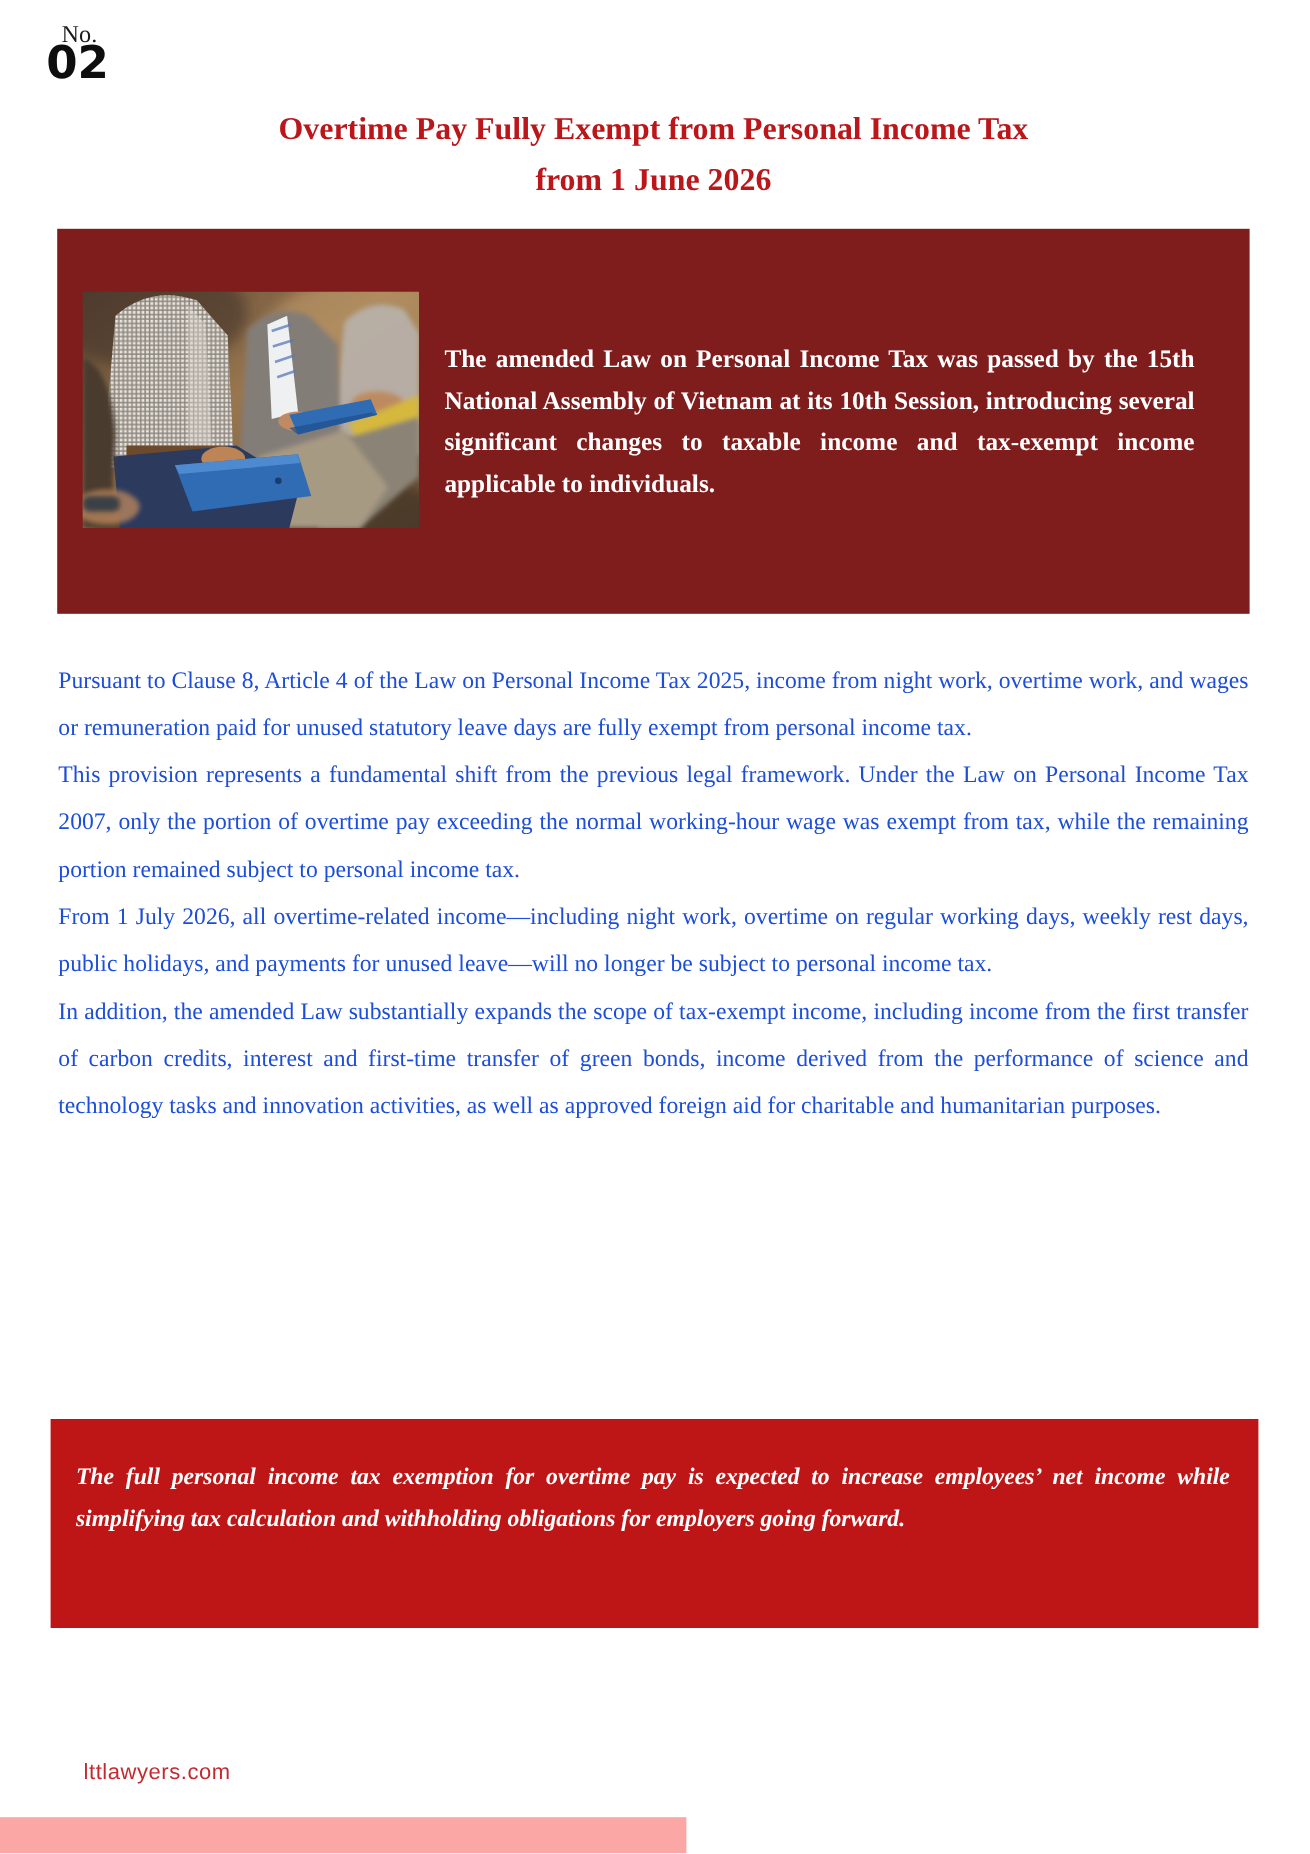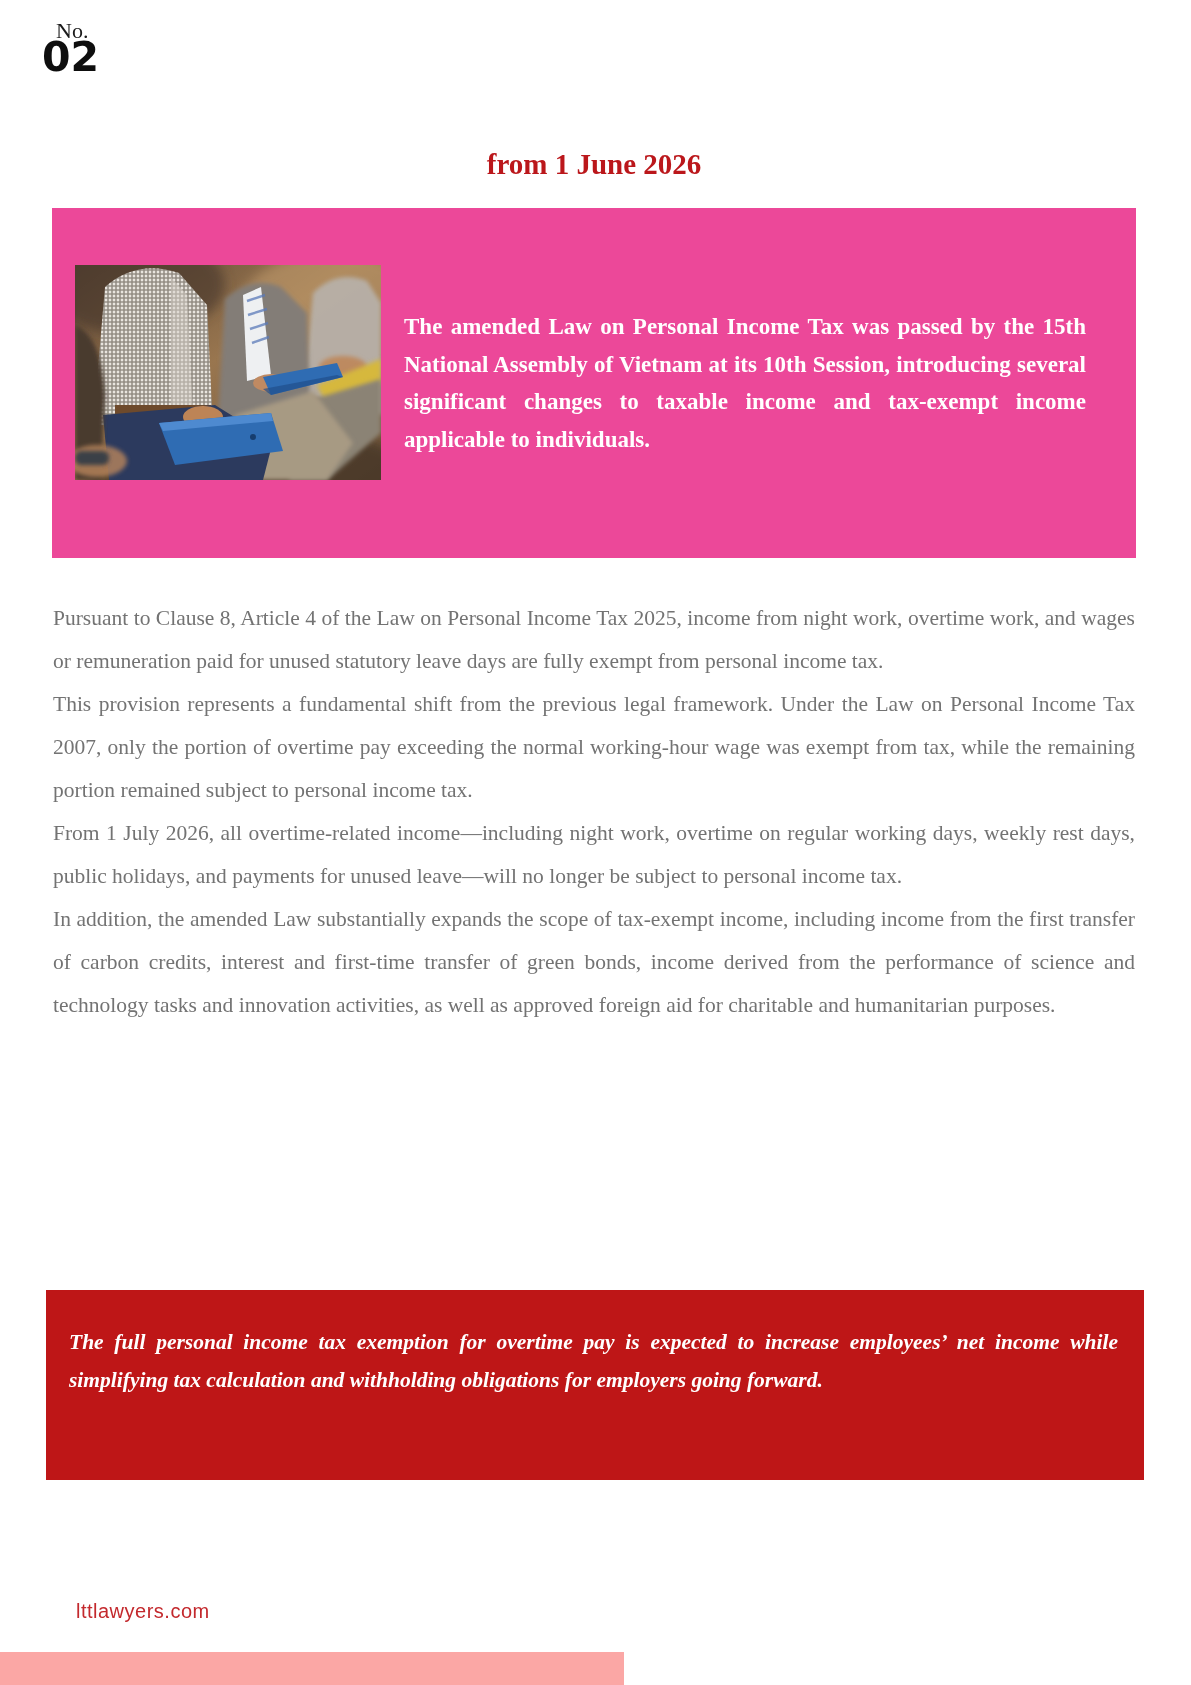--- a/index.html
+++ b/index.html
@@ -31,42 +31,42 @@
     position: absolute; left: 52px; top: 94px; width: 1084px;
     text-align: center;
     font-weight: 700; font-size: 29px; line-height: 47px;
     color: #bb171b;
   }
 
   
   .hero {
     position: absolute; left: 52px; top: 208px;
     width: 1084px; height: 350px;
-    background: #ec4899;
+    background: #7f1d1d;
   }
   .hero-photo {
     position: absolute; left: 23px; top: 57px;
     width: 306px; height: 215px; overflow: hidden;
   }
   .hero-photo svg { display: block; }
   .hero-text {
     position: absolute; left: 352px; top: 0; width: 682px; height: 350px;
     display: flex; align-items: center;
   }
   .hero-text p {
     color: #ffffff; font-weight: 700; font-size: 23px; line-height: 37.5px;
     text-align: justify;
   }
 
   
   .article {
     position: absolute; left: 53px; top: 597px; width: 1082px;
   }
   .article p {
-    font-size: 21.5px; line-height: 43px; color: #737373;
+    font-size: 21.5px; line-height: 43px; color: #1d4ed8;
     text-align: justify;
   }
 
   
   .callout {
     position: absolute; left: 46px; top: 1290px;
     width: 1098px; height: 190px;
     background: #be1617;
     padding: 33px 26px 0 23px;
   }
@@ -90,21 +90,21 @@
 </style>
 </head>
 <body>
 
 <div class="page">
 
   <div class="issue-label">No.</div>
   <div class="issue-number">02</div>
 
   <h1 class="title">
-    <br>
+    <span>Overtime Pay Fully Exempt from Personal Income Tax</span><br>
     <span>from 1 June 2026</span>
   </h1>
 
   <div class="hero">
     <div class="hero-photo">
 
       <svg width="306" height="215" viewBox="0 0 306 215" preserveAspectRatio="none">
         <defs>
           <linearGradient id="bg" x1="0" y1="0" x2="1" y2="1">
             <stop offset="0" stop-color="#5d4836"></stop>

